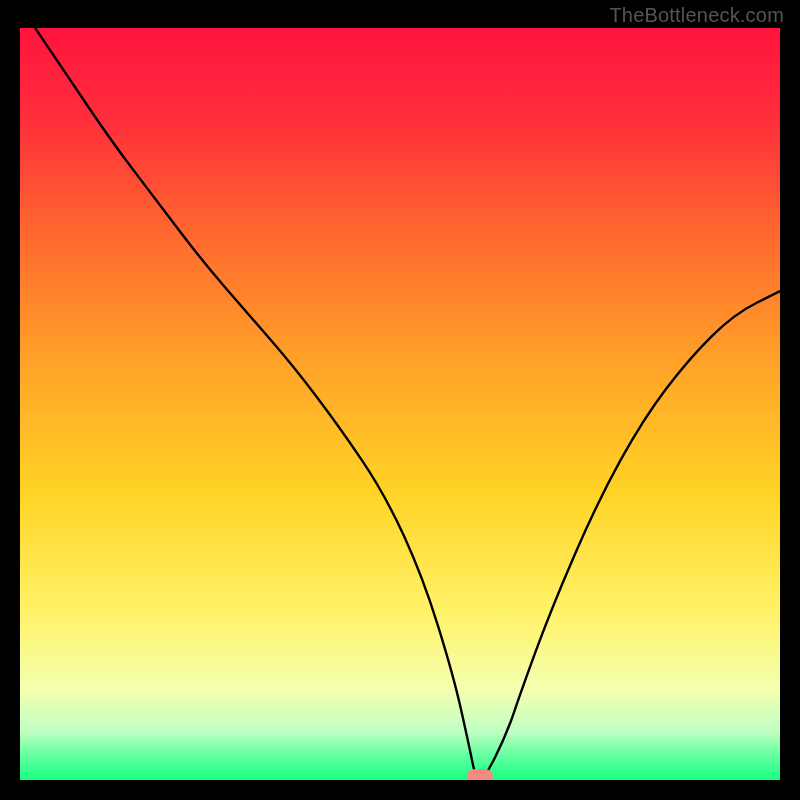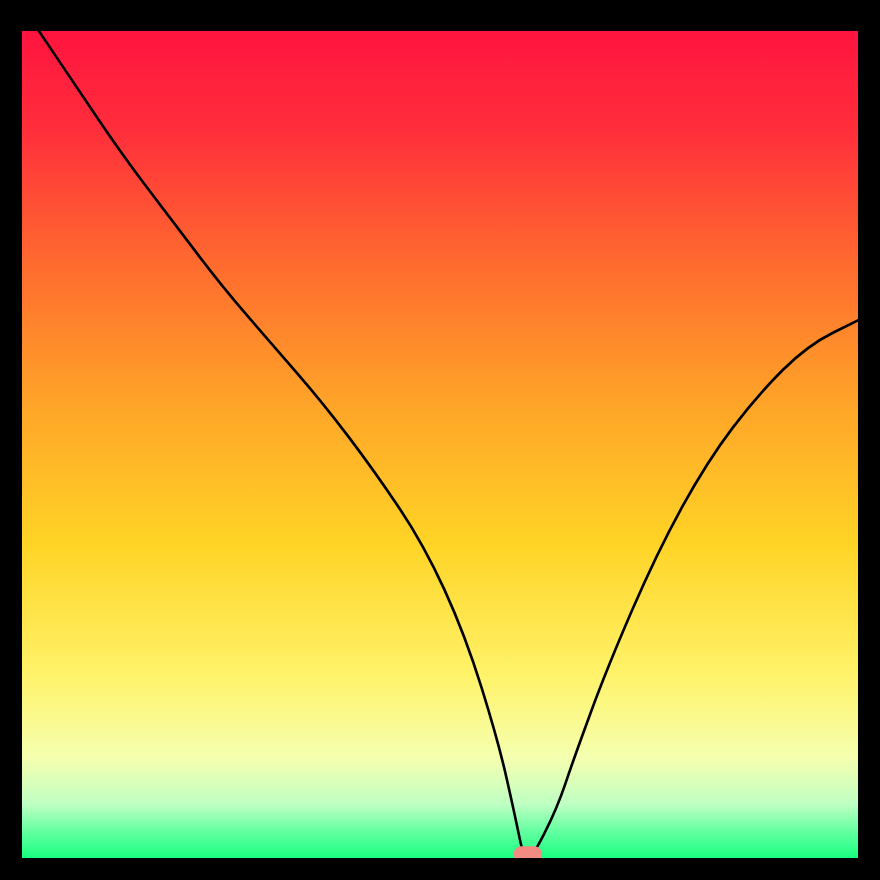--- a/index.html
+++ b/index.html
@@ -39,20 +39,21 @@
     display: block;
     width: 100%;
     height: 100%;
   }
 </style>
 </head>
 <body>
 
 <div class="chart-container">
 
+  <div class="watermark">TheBottleneck.com</div>
 
   <div class="plot-frame">
     <svg class="plot" viewBox="0 0 760 752" preserveAspectRatio="none">
       <defs>
         <linearGradient id="bg-grad" x1="0" y1="0" x2="0" y2="1">
 
         <stop offset="0%" stop-color="#ff143f"></stop>
             <stop offset="12%" stop-color="#ff2e3b"></stop>
             <stop offset="28.000000000000004%" stop-color="#ff6a2f"></stop>
             <stop offset="45%" stop-color="#ffa428"></stop>

